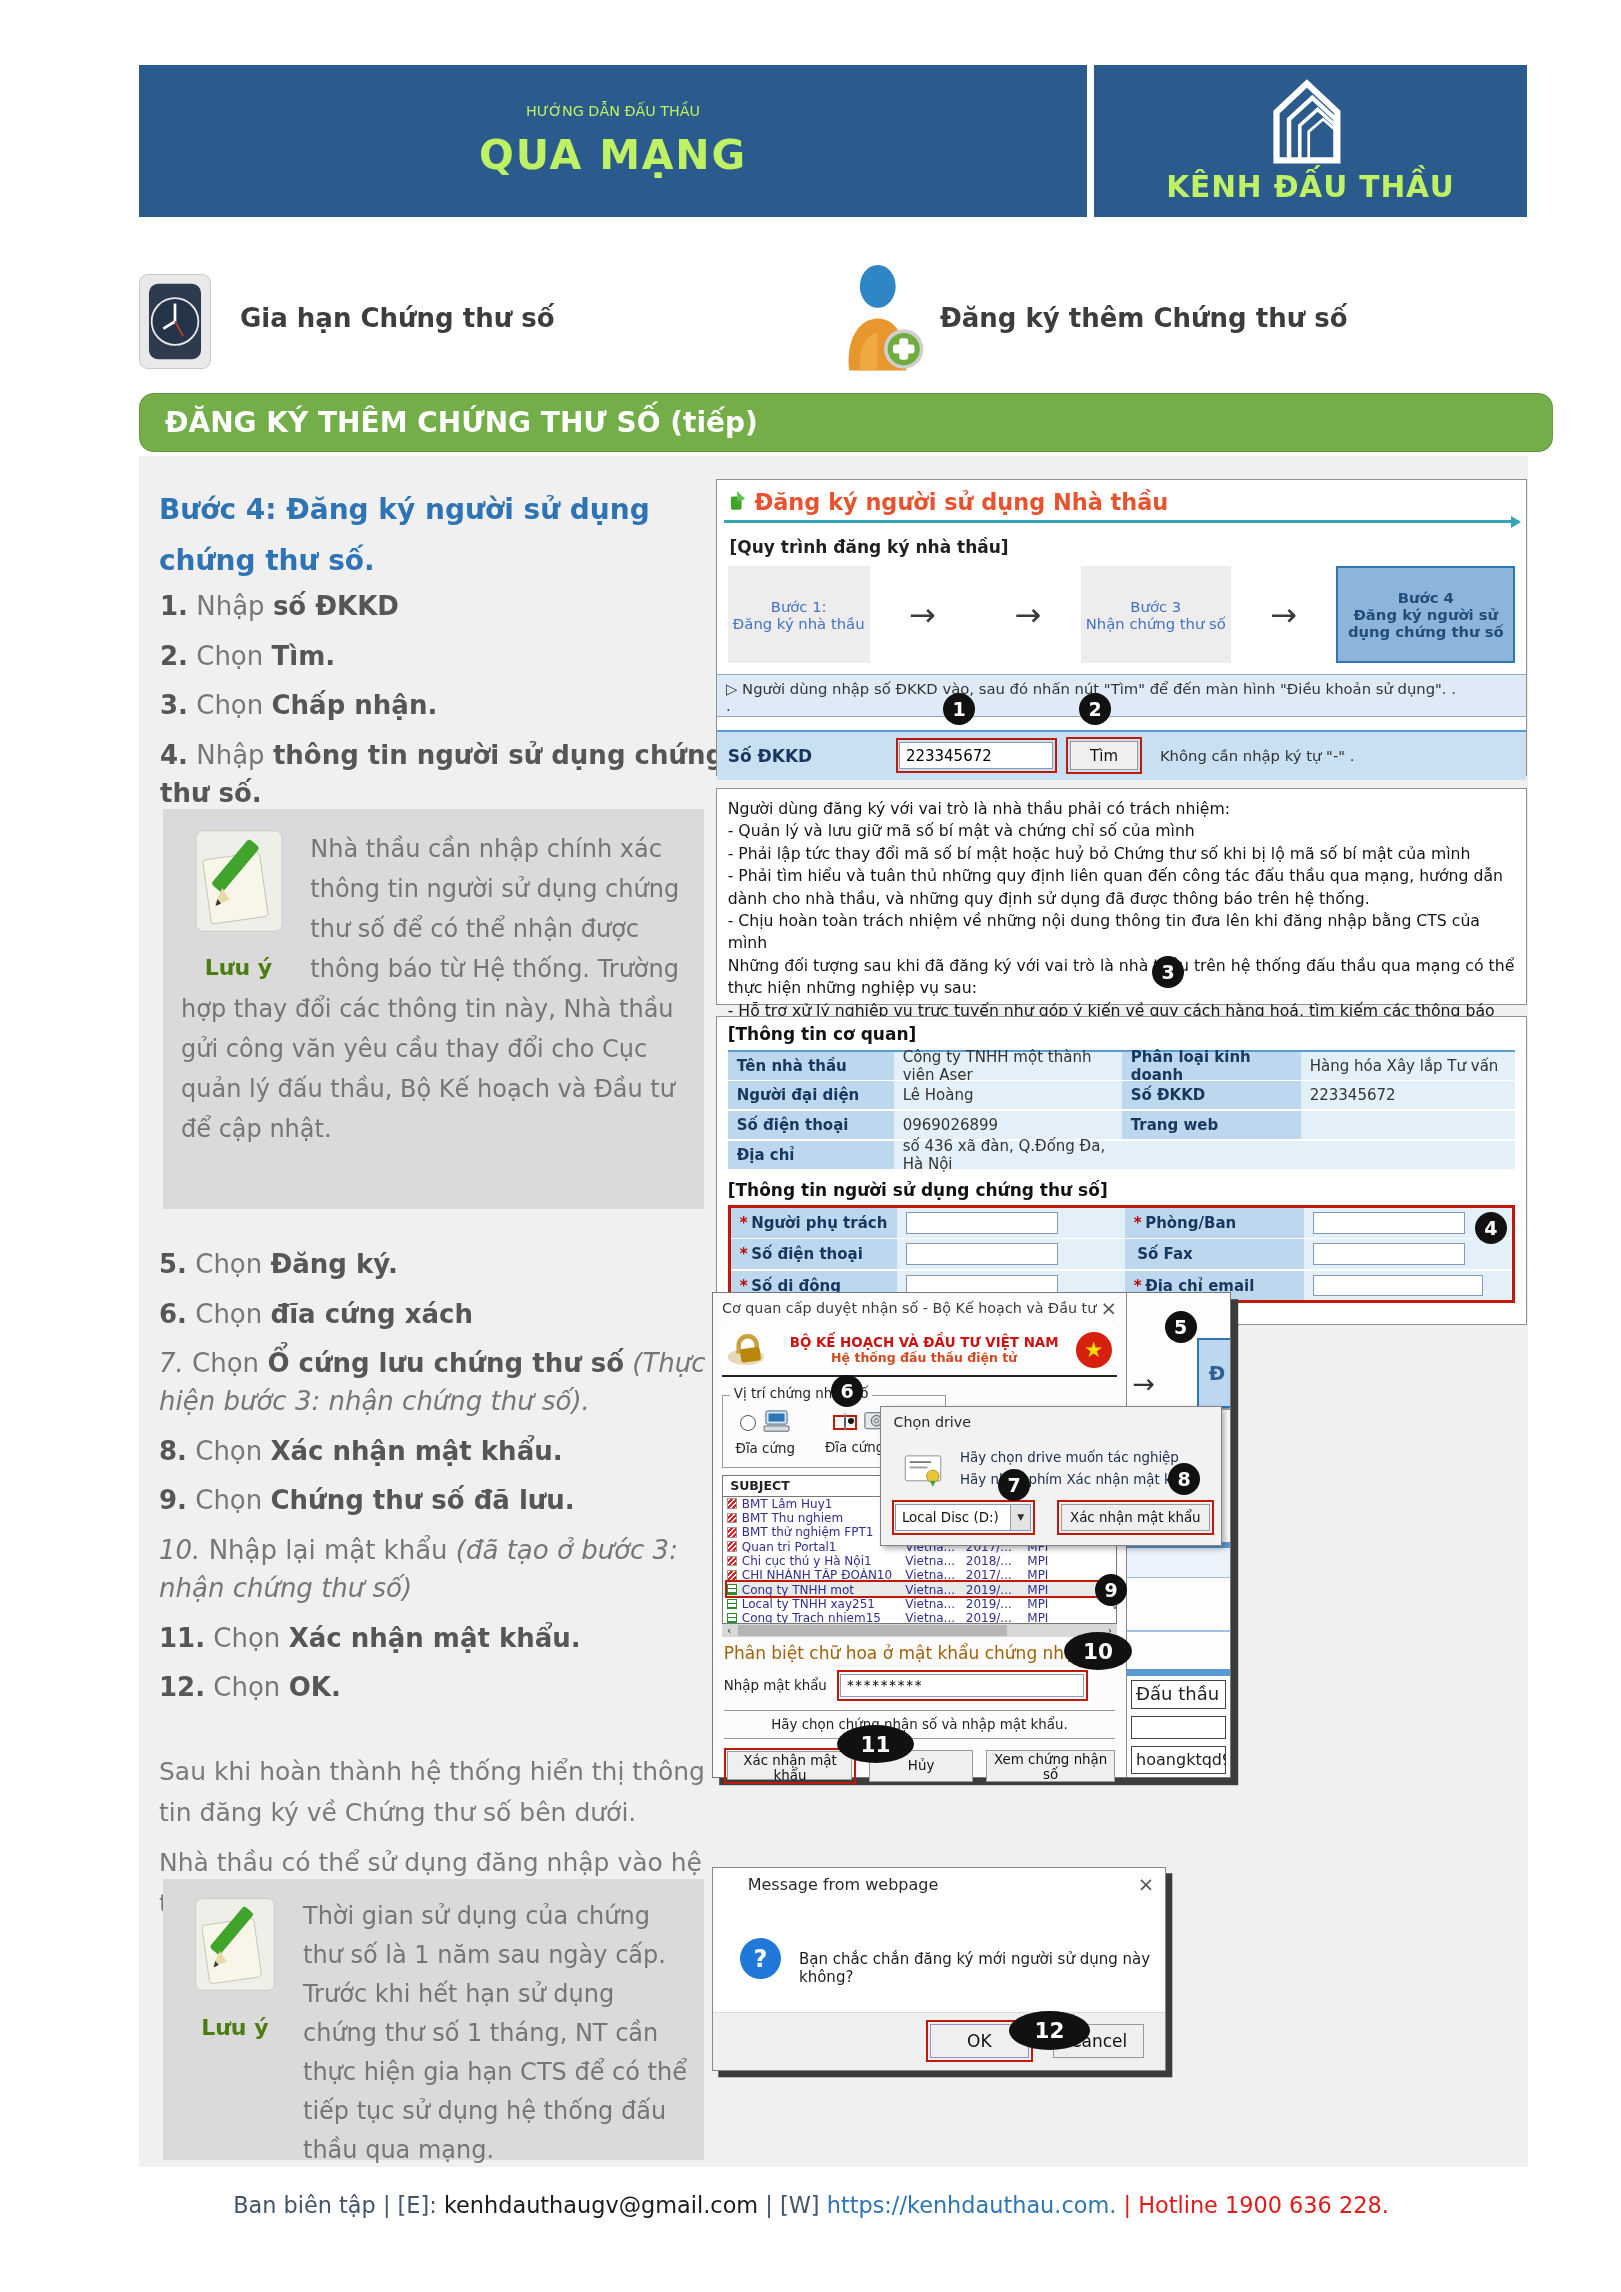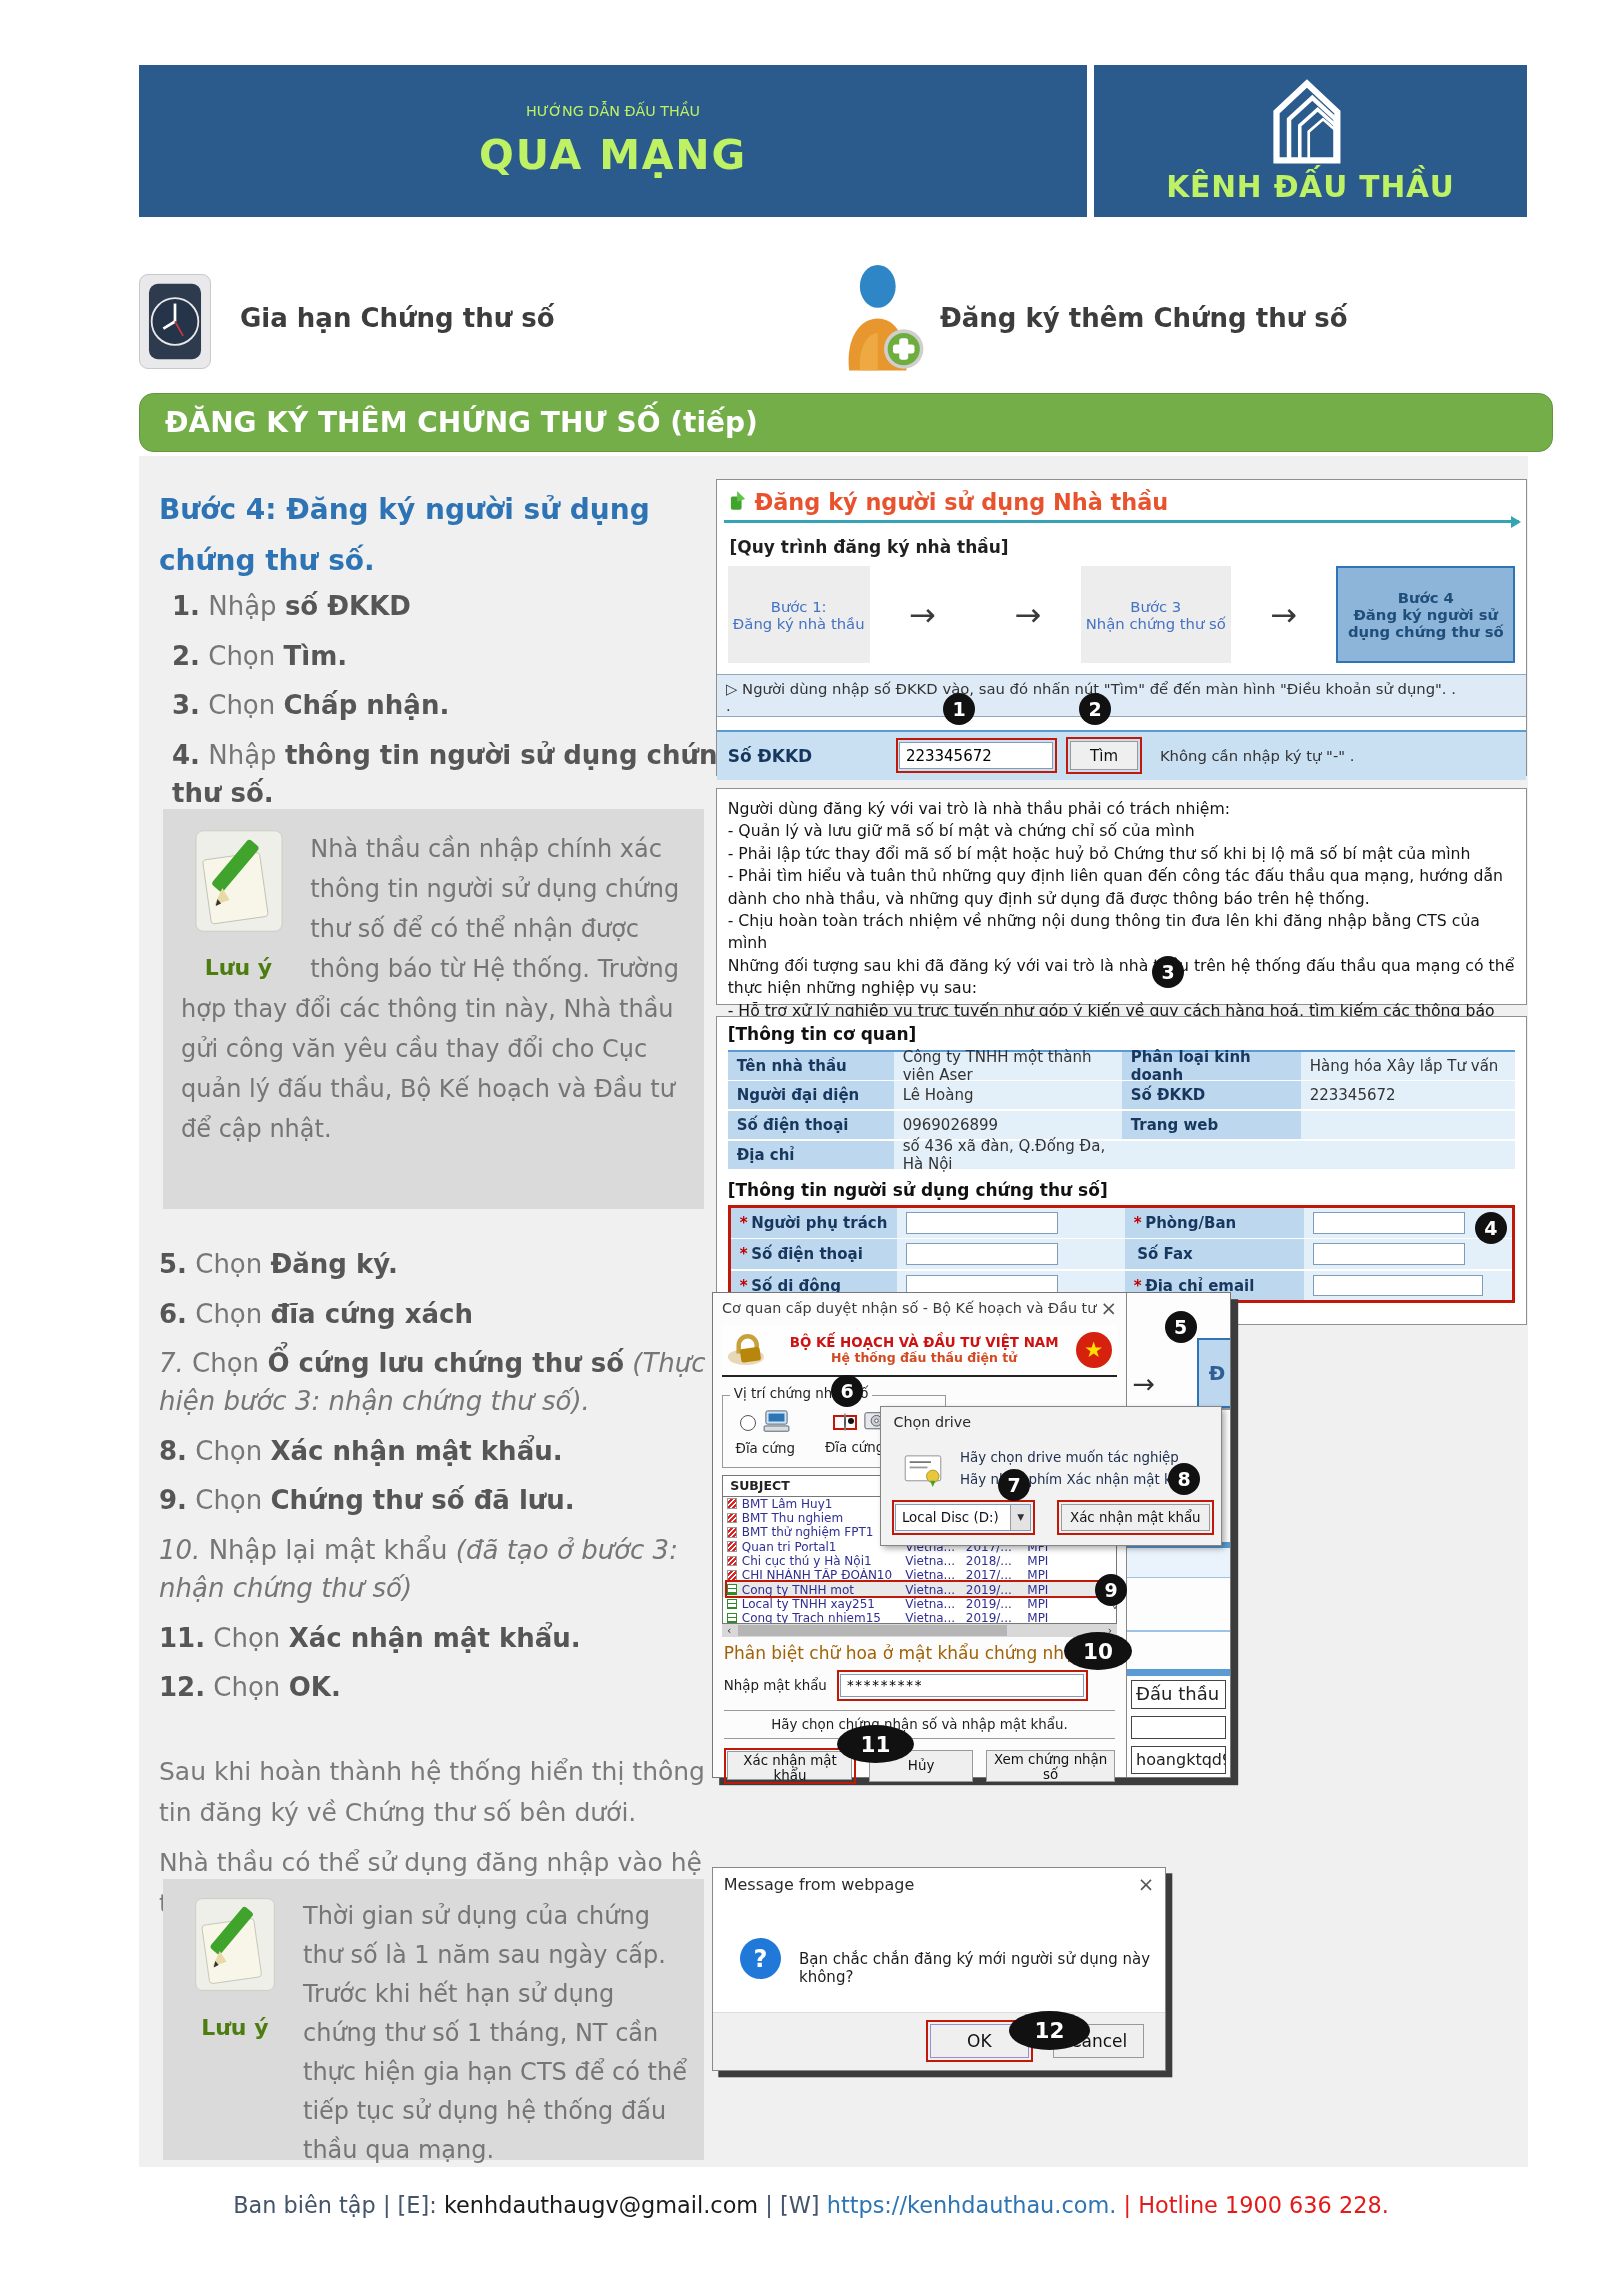--- a/index.html
+++ b/index.html
@@ -200,21 +200,21 @@
     </svg>
   </div>
   <div class="abs nav-label" style="left:940px;top:303px;">Đăng ký thêm Chứng thư số</div>
 
   <div class="abs green-banner" style="left:139px;top:393px;width:1387px;height:57px;">ĐĂNG KÝ THÊM CHỨNG THƯ SỐ (tiếp)</div>
 
   <div class="abs content-bg" style="left:139px;top:456px;width:1389px;height:1711px;"></div>
 
   <div class="abs lc-heading" style="left:159px;top:484px;width:566px;">Bước 4: Đăng ký người sử dụng chứng thư số.</div>
 
-  <div class="abs" style="left:172px;top:587px;width:566px;">
+  <div class="abs" style="left:160px;top:587px;width:566px;">
     <div class="step"><b>1.</b> <span>Nhập </span><b>số ĐKKD</b></div>
     <div class="step"><b>2.</b> <span>Chọn </span><b>Tìm.</b></div>
     <div class="step"><b>3.</b> <span>Chọn </span><b>Chấp nhận.</b></div>
     <div class="step"><b>4.</b> <span>Nhập </span><b>thông tin người sử dụng chứng thư số.</b></div>
   </div>
 
   <div class="abs note note-pad" style="left:163px;top:809px;width:541px;height:400px;box-sizing:border-box;">
     <span class="note-side">
       <span>
         <svg width="90" height="104" viewBox="0 0 100 116">
@@ -594,21 +594,21 @@
     </div>
 
     <div class="badge" style="left:118px;top:82px;">6</div>
     <div class="badge" style="left:285px;top:176px;">7</div>
     <div class="badge" style="left:455px;top:170px;">8</div>
     <div class="badge" style="left:382px;top:281px;">9</div>
     <div class="badge-ellipse" style="left:351px;top:339px;width:68px;height:38px;">10</div>
     <div class="badge-ellipse" style="left:124px;top:432px;width:77px;height:38px;">11</div>
   </div>
 
-  <div class="abs" id="msgdlg" style="left:712px;top:1867px;width:454px;height:204px;">
+  <div class="abs" id="msgdlg" style="left:712px;top:1867px;width:454px;height:204px;padding-left:24px;">
     <div class="md-titlebar">
       <span class="md-title">Message from webpage</span>
       <span class="cw-close">×</span>
     </div>
     <div class="q-icon">?</div>
     <div class="md-text">Bạn chắc chắn đăng ký mới người sử dụng này không?</div>
     <div class="md-footer">
       <span class="red-wrap" style="position:absolute;left:213px;top:7.2px;">
         <button class="ui-btn" style="width:99px;height:34px;border:1.8px solid #9B8BD0;font-size:17px;">OK</button>
       </span>

